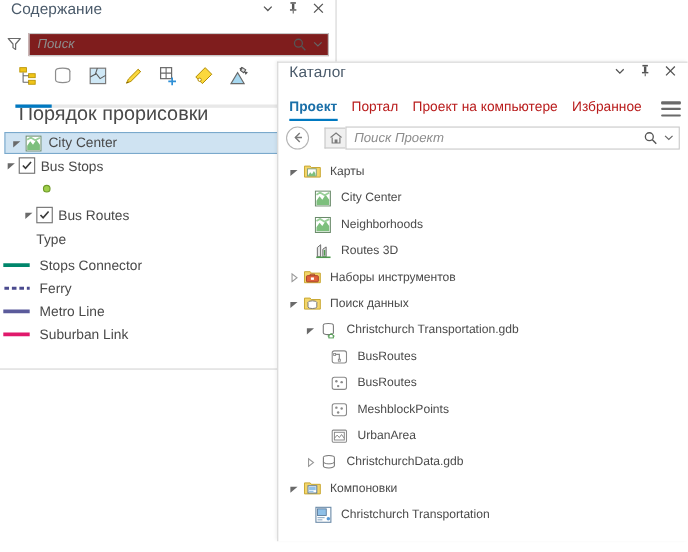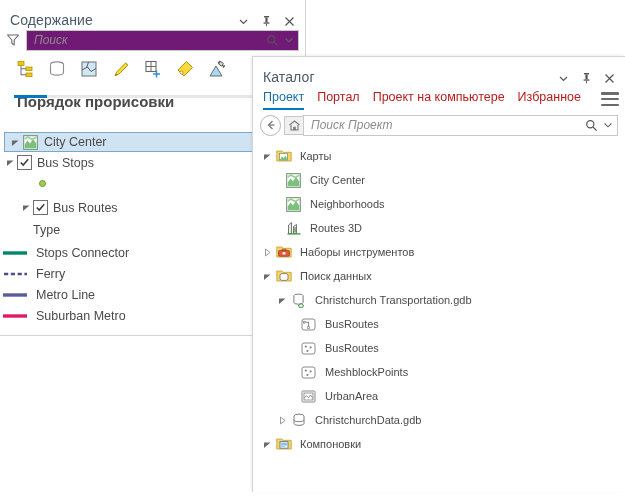--- a/index.html
+++ b/index.html
@@ -9,63 +9,63 @@
     font-family:"Liberation Sans","DejaVu Sans",sans-serif;
     font-size:12px;
     color:#4a4a4a;
     position:relative;
     overflow:hidden;
     -webkit-font-smoothing:antialiased;
   }
 
   
   .panel{position:absolute;background:#ffffff;border:1px solid #d4d4d4;box-sizing:border-box;}
-  .panel-title-row{display:flex;align-items:flex-end;height:28px;padding:0 6px 0 10px;}
+  .panel-title-row{display:flex;align-items:flex-start;height:28px;padding:0 6px 0 10px;}
   .panel-title{font-size:14px;color:#4a5a6a;flex:1;letter-spacing:.1px;}
   .win-btns{display:flex;align-items:center;gap:9px;padding-right:3px;}
   .win-btn{width:14px;height:14px;display:flex;align-items:center;justify-content:center;color:#555;}
   .win-btn svg{display:block;}
 
   
   #contents-panel{left:0;top:0;width:306px;height:336px;border-left:none;border-top:none;}
   .search-row{display:flex;align-items:center;height:24px;padding:0 6px 0 5px;gap:5px;}
   .filter-icon{width:16px;height:16px;flex:0 0 16px;display:flex;align-items:center;justify-content:center;}
-  .search-box{flex:1;height:21px;border:1px solid #c8c8c8;background:#701a75;display:flex;align-items:center;padding:0 3px 0 7px;box-sizing:border-box;}
+  .search-box{flex:1;height:21px;border:1px solid #c8c8c8;background:#7f1d1d;display:flex;align-items:center;padding:0 3px 0 7px;box-sizing:border-box;}
   .search-ph{flex:1;font-style:italic;color:#8d8d8d;font-size:12px;}
   .mag{width:15px;height:15px;display:flex;align-items:center;justify-content:center;}
   .caret{width:13px;height:13px;display:flex;align-items:center;justify-content:center;margin-left:2px;}
 
   .tool-row{display:flex;align-items:center;height:30px;padding:2px 8px 0 14px;gap:10px;}
   .tool-btn{width:22px;height:22px;display:flex;align-items:center;justify-content:center;}
   .tool-underline{position:absolute;left:14px;top:95px;width:292px;height:3px;background:#e8e8e8;}
   .tool-underline i{display:block;width:33px;height:3px;background:#0079c1;}
 
-  .section-head{font-size:15px;color:#4a4a4a;font-weight:bold;padding:9px 0 22px 17px;}
+  .section-head{font-size:18px;color:#4a4a4a;font-weight:normal;padding:9px 0 6px 17px;}
 
   .tree{padding:0;}
   .trow{display:flex;align-items:center;height:21px;padding-left:4px;box-sizing:border-box;}
   .trow.sel{background:#cfe3f2;border:1px solid #7aa9cc;height:20px;}
   .exp{width:13px;flex:0 0 13px;display:flex;align-items:center;justify-content:center;}
   .chk{width:15px;height:15px;flex:0 0 15px;border:1px solid #6f6f6f;background:#fff;display:flex;align-items:center;justify-content:center;margin-right:5px;box-sizing:border-box;}
   .lbl{font-size:12.5px;color:#4a4a4a;white-space:nowrap;}
   .mapicon{width:16px;height:16px;flex:0 0 16px;margin-right:6px;display:flex;align-items:center;justify-content:center;}
   .legend-row{display:flex;align-items:center;height:21px;}
   .swatch{width:30px;flex:0 0 30px;display:flex;align-items:center;justify-content:center;margin-right:6px;}
   .type-head{font-size:12.5px;color:#4a4a4a;padding:2px 0 2px 33px;height:20px;line-height:20px;}
 
   
   #catalog-panel{left:252px;top:56px;width:373px;height:436px;border-right:none;border-bottom:none;box-shadow:-1px -1px 3px rgba(0,0,0,.07);}
   .tabs-row{display:flex;align-items:flex-end;height:25px;padding:0 6px 0 10px;}
   .tab{font-size:12.5px;color:#b91c1c;padding:0 0 4px 0;margin-right:13px;white-space:nowrap;border-bottom:2px solid transparent;}
-  .tab.active{color:#1a6fa8;border-bottom-color:#0079c1;}
+  .tab.active{color:#1a6fa8;border-bottom-color:#0079c1;font-weight:bold;}
   .tabs-spacer{flex:1;}
   .hamburger{width:18px;height:14px;display:flex;flex-direction:column;justify-content:space-between;margin-bottom:4px;}
   .hamburger i{display:block;height:2.5px;background:#6a6a6a;border-radius:1px;}
 
-  .cat-search-row{display:flex;align-items:center;height:26px;padding:2px 7px 0 7px;gap:3px;}
+  .cat-search-row{display:flex;align-items:center;height:26px;padding:2px 7px 0 7px;gap:14px;}
   .backbtn{width:19px;height:19px;border:1.3px solid #b4b4b4;border-radius:50%;display:flex;align-items:center;justify-content:center;flex:0 0 19px;}
   .homebtn{width:19px;height:19px;display:flex;align-items:center;justify-content:center;flex:0 0 19px;background:#f0f0f0;border:1px solid #c8c8c8;border-right:none;box-sizing:border-box;}
   .cat-search-box{flex:1;height:21px;border:1px solid #c8c8c8;background:#fff;display:flex;align-items:center;padding:0 3px 0 7px;box-sizing:border-box;}
 
   .ctree{padding-top:6px;}
   .crow{display:flex;align-items:center;height:24px;}
   .cexp{width:15px;flex:0 0 15px;display:flex;align-items:center;justify-content:center;}
   .cicon{width:17px;height:17px;flex:0 0 17px;margin-right:8px;display:flex;align-items:center;justify-content:center;}
   .clbl{font-size:11px;color:#4a4a4a;white-space:nowrap;}
   .ind1{padding-left:7px;}
@@ -262,21 +262,21 @@
       </div>
       <div class="lbl">Metro Line</div>
     </div>
 
     <div class="legend-row">
       <div class="swatch">
         <svg width="26" height="8" viewBox="0 0 26 8">
             <path d="M1 4 L25 4" stroke="#e0196b" stroke-width="3.4"></path>
           </svg>
       </div>
-      <div class="lbl">Suburban Metro</div>
+      <div class="lbl">Suburban Link</div>
     </div>
 
   </div>
 </div>
 
 <div class="panel" id="catalog-panel">
 
   <div class="panel-title-row">
     <div class="panel-title">Каталог</div>
     <div class="win-btns">
@@ -521,15 +521,27 @@
         <svg width="16" height="16" viewBox="0 0 16 16">
           <path d="M0.8 3 L6 3 L7 4.3 L15.2 4.3 L15.2 13 L0.8 13 Z" fill="#f3d56a" stroke="#c8a732" stroke-width="0.9"></path>
           <rect x="4" y="5.6" width="8" height="6.6" fill="#fff" stroke="#5a7a9a" stroke-width="0.9"></rect>
           <rect x="5" y="6.6" width="6" height="3" fill="#8fc0e8"></rect>
           <rect x="5" y="10.2" width="4" height="1" fill="#8fc0e8"></rect>
         </svg>
       </div>
       <div class="clbl">Компоновки</div>
     </div>
 
+    <div class="crow ind2">
+      <div class="cicon">
+        <svg width="16" height="16" viewBox="0 0 16 16">
+          <rect x="1.2" y="1.2" width="13.6" height="13.6" fill="#fff" stroke="#6a8aa8" stroke-width="1"></rect>
+          <rect x="2.6" y="2.6" width="8" height="6" fill="#8fc0e8" stroke="#5a7a9a" stroke-width="0.8"></rect>
+          <rect x="2.6" y="10" width="6.5" height="1.1" fill="#9ab4cc"></rect>
+          <rect x="2.6" y="12" width="4.5" height="1.1" fill="#9ab4cc"></rect>
+          <circle cx="12.5" cy="11.5" r="1.6" fill="#5a9ad6"></circle>
+        </svg>
+      </div>
+      <div class="clbl">Christchurch Transportation</div>
+    </div>
 
   </div>
 </div>
 
 </body></html>

